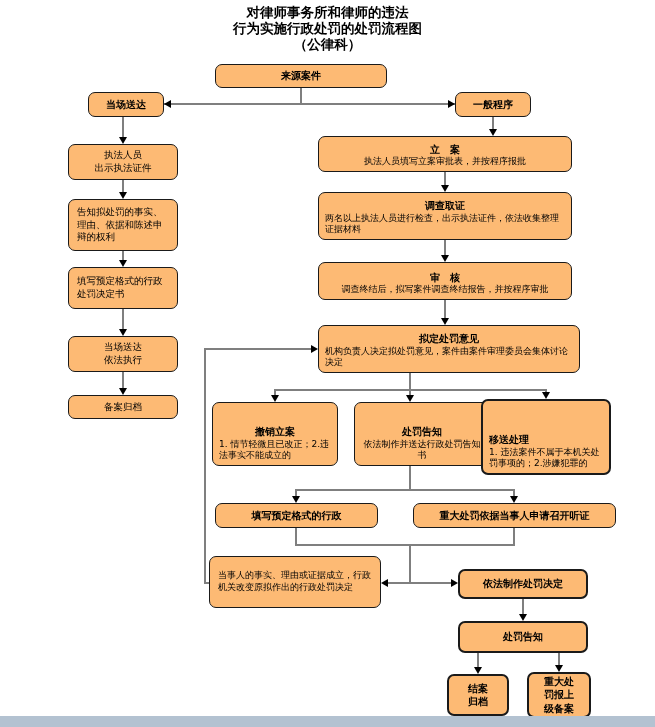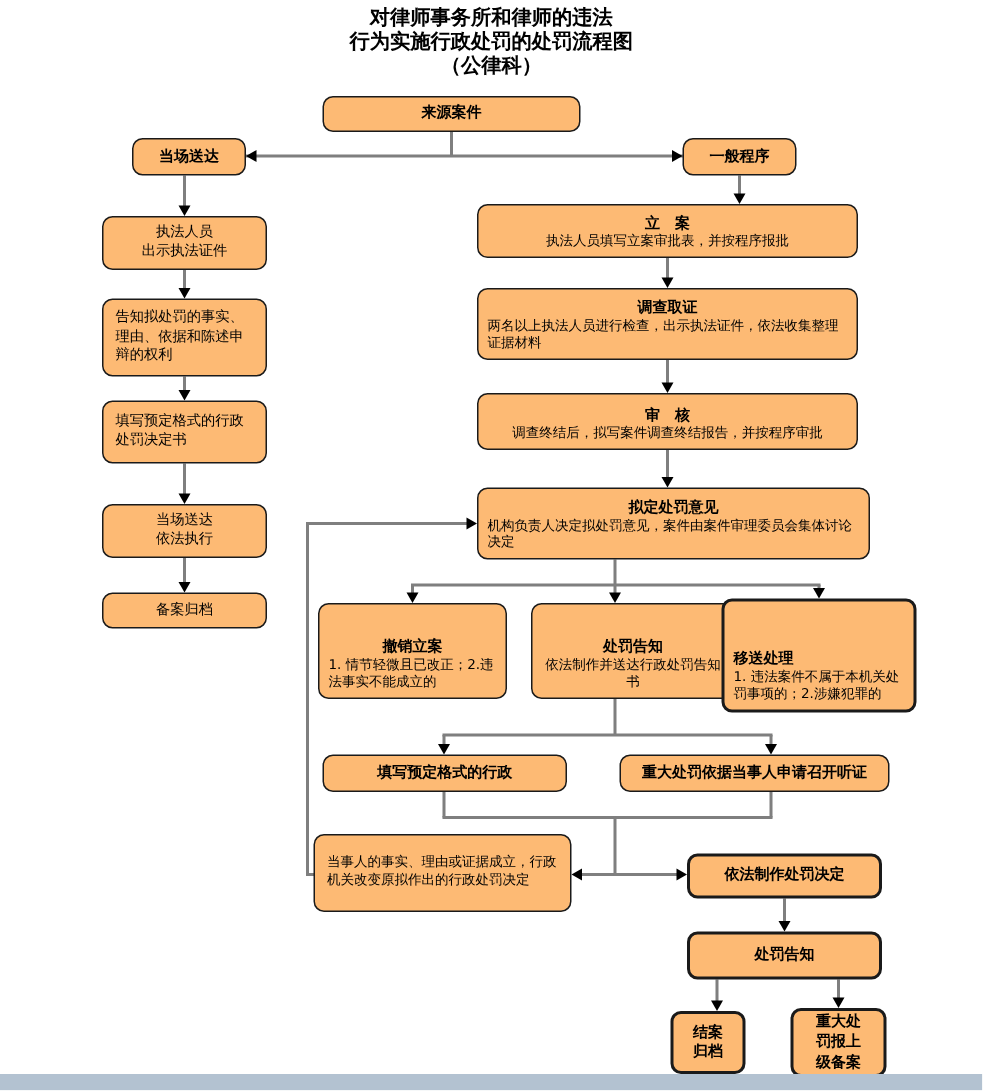--- a/index.html
+++ b/index.html
@@ -99,34 +99,34 @@
     <div class="nb">依法制作并送达行政处罚告知书</div>
   </div>
   <div class="node pad thick" style="left:481px;top:399px;width:130px;height:76px">
     <div class="nt ljust">移送处理</div>
     <div class="nb ljust">1. 违法案件不属于本机关处罚事项的；2.涉嫌犯罪的</div>
   </div>
 
   <div class="node bold" style="left:215px;top:503px;width:163px;height:25px">
     <span class="lbl">填写预定格式的行政</span>
   </div>
-  <div class="node bold" style="left:413px;top:503px;width:180px;height:25px">
+  <div class="node bold" style="left:413px;top:503px;width:203px;height:25px">
     <span class="lbl">重大处罚依据当事人申请召开听证</span>
   </div>
 
   <div class="node ljust-box" style="left:209px;top:556px;width:172px;height:52px">
     <span class="lbl" style="font-size:9px">当事人的事实、理由或证据成立，行政机关改变原拟作出的行政处罚决定</span>
   </div>
   <div class="node bold thick" style="left:458px;top:569px;width:130px;height:30px">
     <span class="lbl">依法制作处罚决定</span>
   </div>
   <div class="node bold thick" style="left:458px;top:621px;width:130px;height:32px">
     <span class="lbl">处罚告知</span>
   </div>
-  <div class="node bold thick" style="left:447px;top:674px;width:50px;height:42px">
+  <div class="node bold thick" style="left:447px;top:674px;width:62px;height:42px">
     <span class="lbl">结案
 归档</span>
   </div>
   <div class="node bold thick" style="left:527px;top:672px;width:64px;height:46px">
     <span class="lbl">重大处
 罚报上
 级备案</span>
   </div>
 
   <div class="footer-bar"></div>

